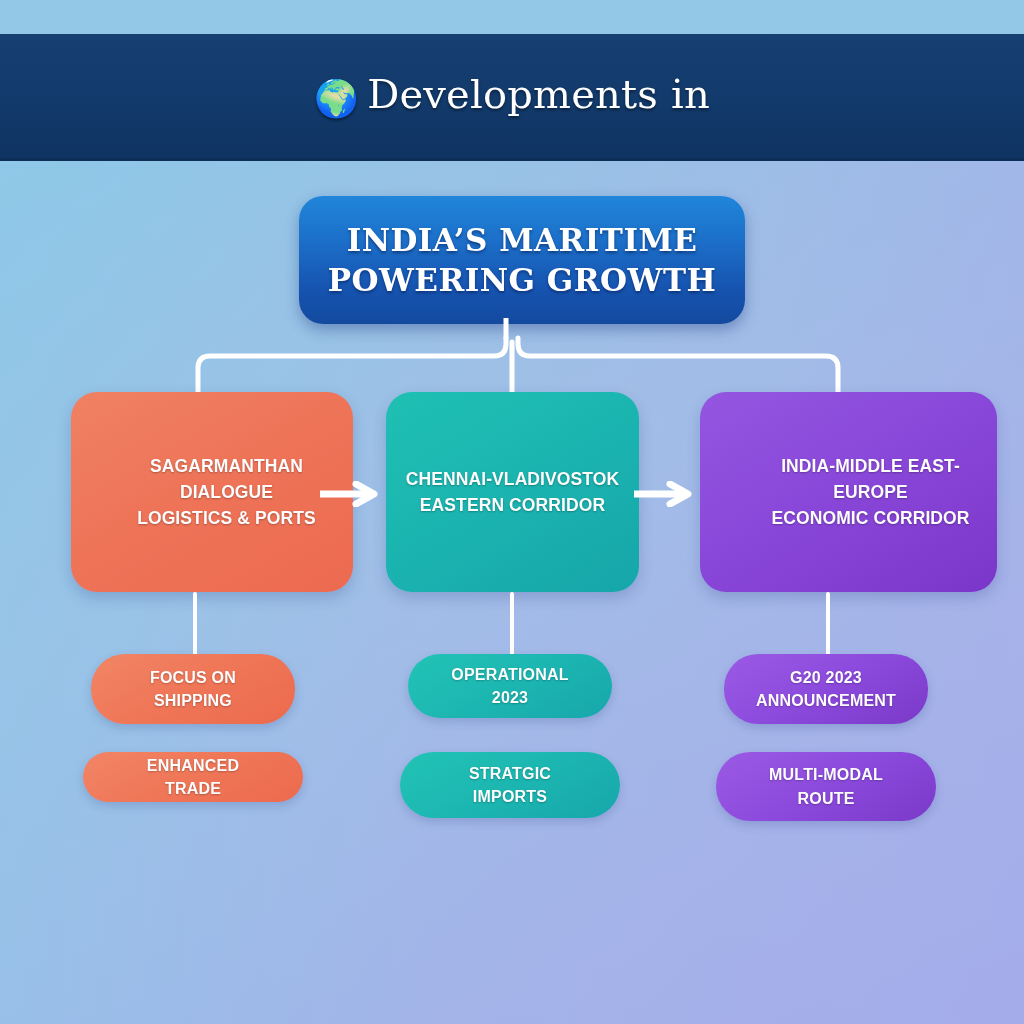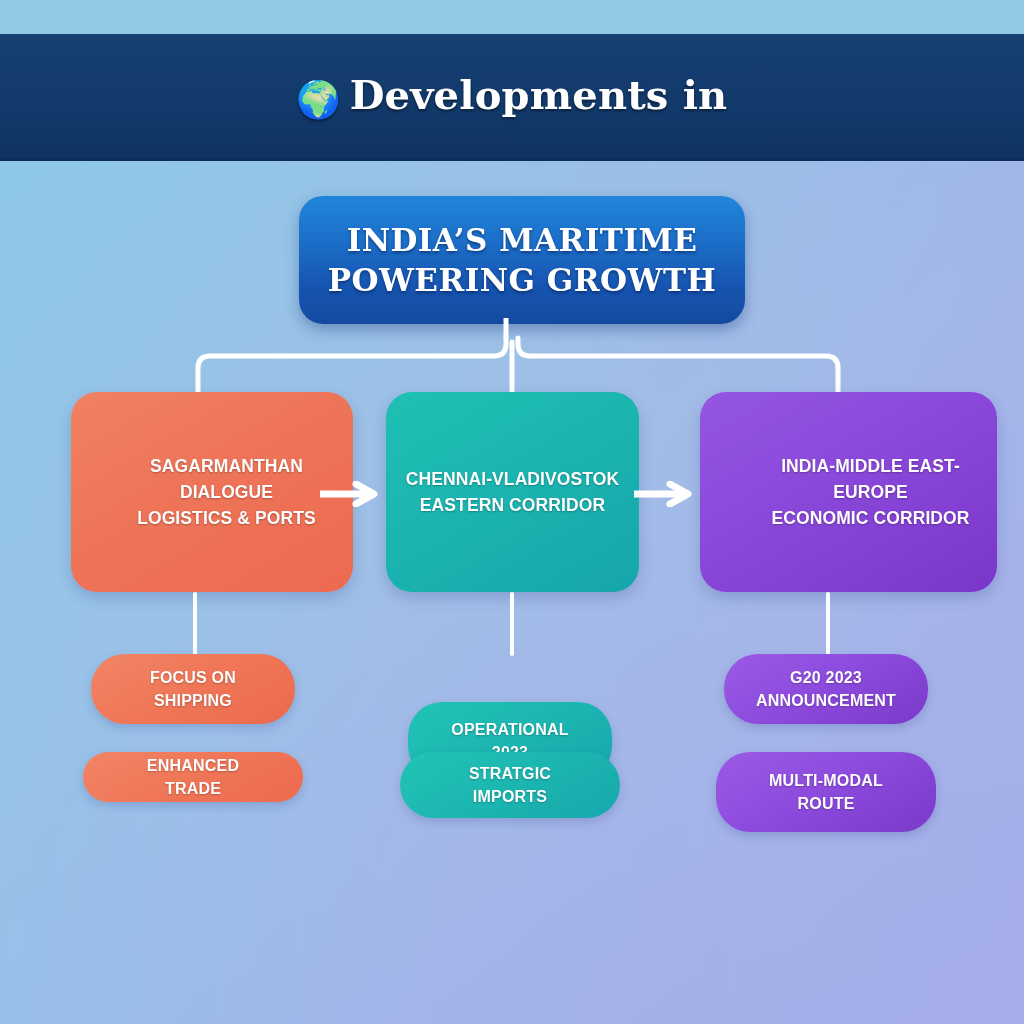--- a/index.html
+++ b/index.html
@@ -56,21 +56,21 @@
     left: 0; top: 34px;
     width: 1024px; height: 124px;
     background: linear-gradient(180deg, #163f72 0%, #123a6b 55%, #0f3362 100%);
     border-bottom: 3px solid #0d2e58;
     display: flex;
     align-items: center;
     justify-content: center;
   }
   .header-title {
     font-family: "DejaVu Serif", "Liberation Serif", serif;
-    font-weight: bold;
+    font-weight: normal;
     font-size: 40px;
     line-height: 1.12;
     color: #ffffff;
     text-align: center;
     letter-spacing: 0.2px;
     text-shadow: 0 2px 3px rgba(0,0,0,0.45);
     padding: 0 40px;
   }
   .header-title .globe {
     font-size: 36px;
@@ -255,21 +255,21 @@
   <div class="stem" style="left:510px; top:592px; height:64px;"></div>
   <div class="stem" style="left:826px; top:592px; height:64px;"></div>
 
   <div class="pill pill-orange" style="left:91px; top:654px; width:204px; height:70px;">
     <div class="pill-label">
       <span>FOCUS ON</span><br>
       <span>SHIPPING</span>
     </div>
   </div>
 
-  <div class="pill pill-teal" style="left:408px; top:654px; width:204px; height:78px;margin-top:48px;">
+  <div class="pill pill-teal" style="left:408px; top:654px; width:204px; height:64px;">
     <div class="pill-label">
       <span>OPERATIONAL</span><br>
       <span>2023</span>
     </div>
   </div>
 
   <div class="pill pill-purple" style="left:724px; top:654px; width:204px; height:70px;">
     <div class="pill-label">
       <span>G20 2023</span><br>
       <span>ANNOUNCEMENT</span>
@@ -283,20 +283,20 @@
     </div>
   </div>
 
   <div class="pill pill-teal" style="left:400px; top:752px; width:220px; height:66px;">
     <div class="pill-label">
       <span>STRATGIC</span><br>
       <span>IMPORTS</span>
     </div>
   </div>
 
-  <div class="pill pill-purple" style="left:716px; top:752px; width:220px; height:80px;">
+  <div class="pill pill-purple" style="left:716px; top:752px; width:220px; height:69px;">
     <div class="pill-label">
       <span>MULTI-MODAL</span><br>
       <span>ROUTE</span>
     </div>
   </div>
 
 </div>
 
 </body></html>

